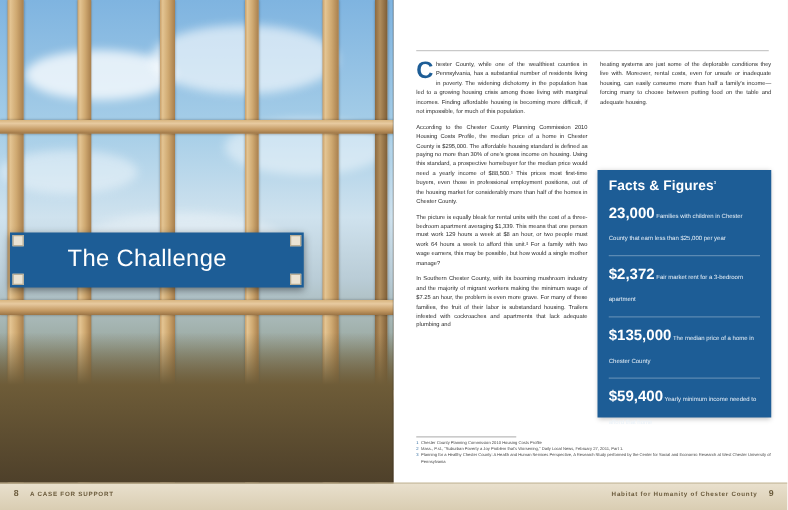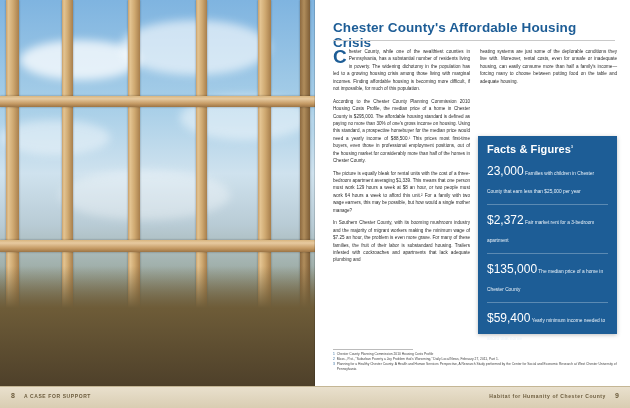--- a/index.html
+++ b/index.html
@@ -131,21 +131,21 @@
     padding: 7px 9px;
     box-shadow: 0 1px 4px rgba(0,0,0,.25);
   }
   .facts h2 {
     font-size: 11px; font-weight: bold;
     margin-bottom: 6px;
     letter-spacing: .1px;
   }
   .fact { margin-bottom: 7px; }
   .fact .big {
-    font-size: 12px; font-weight: normal; color: #ffffff;
+    font-size: 12px; font-weight: bold; color: #ffffff;
     display: inline;
   }
   .fact .small {
     font-size: 4.8px; line-height: 1.5; display: inline;
     color: #eaf2f9;
   }
   .facts .divider {
     height: 1px; background: rgba(255,255,255,.28); margin: 4px 0 5px 0;
   }
 
@@ -205,27 +205,33 @@
       <div class="beam" style="left:196px;top:0;    width:11px; height:386px;"></div>
       <div class="beam" style="left:258px;top:0;    width:13px; height:386px;"></div>
       <div class="beam dark" style="left:300px;top:0;width:10px; height:386px;"></div>
 
       <div class="beam h" style="left:0;  top:96px; width:315px;height:11px;"></div>
       <div class="beam h" style="left:0;  top:240px;width:315px;height:12px;"></div>
       <div class="beam h" style="left:0;  top:312px;width:315px;height:10px;"></div>
 
       <div class="ground"></div>
 
+      <div class="challenge-banner">
+        <div class="corner-sq cs-tl"></div>
+        <div class="corner-sq cs-bl"></div>
+        <div class="corner-sq cs-tr"></div>
+        <div class="corner-sq cs-br"></div>
+        <span class="txt">The Challenge</span>
+      </div>
     </div>
   </div>
 
   <div class="gutter"></div>
 
   <div class="right-page">
-    <div class="headline">Chester County's Affordable Housing Crisis</div>
     <div class="rule"></div>
 
     <div class="cols">
       <div class="col">
         <p class="dropcap">Chester County, while one of the wealthiest counties in Pennsylvania, has a substantial number of residents living in poverty. The widening dichotomy in the population has led to a growing housing crisis among those living with marginal incomes. Finding affordable housing is becoming more difficult, if not impossible, for much of this population.</p>
         <p>According to the Chester County Planning Commission 2010 Housing Costs Profile, the median price of a home in Chester County is $295,000. The affordable housing standard is defined as paying no more than 30% of one's gross income on housing. Using this standard, a prospective homebuyer for the median price would need a yearly income of $88,500.¹ This prices most first-time buyers, even those in professional employment positions, out of the housing market for considerably more than half of the homes in Chester County.</p>
         <p>The picture is equally bleak for rental units with the cost of a three-bedroom apartment averaging $1,339. This means that one person must work 129 hours a week at $8 an hour, or two people must work 64 hours a week to afford this unit.² For a family with two wage earners, this may be possible, but how would a single mother manage?</p>
         <p>In Southern Chester County, with its booming mushroom industry and the majority of migrant workers making the minimum wage of $7.25 an hour, the problem is even more grave. For many of these families, the fruit of their labor is substandard housing. Trailers infested with cockroaches and apartments that lack adequate plumbing and</p>
       </div>
       <div class="col">

